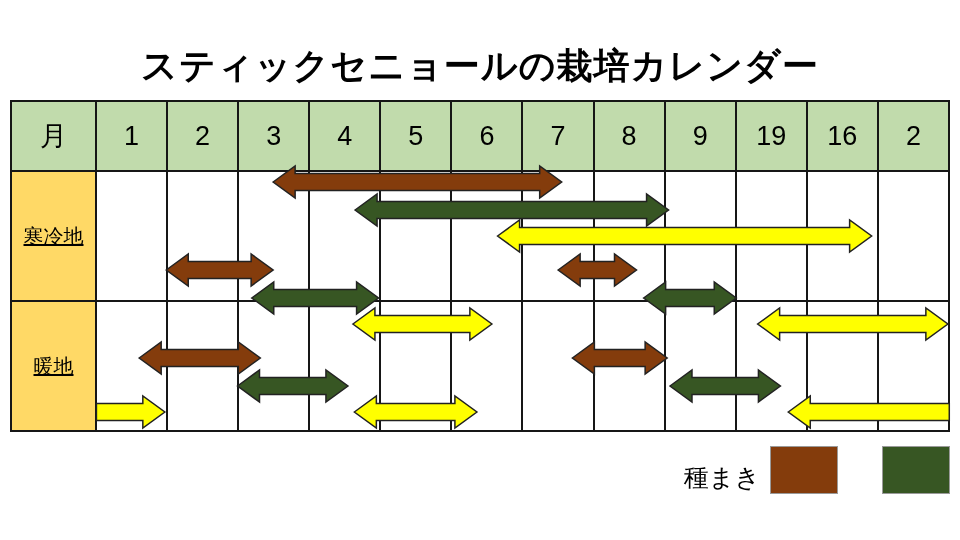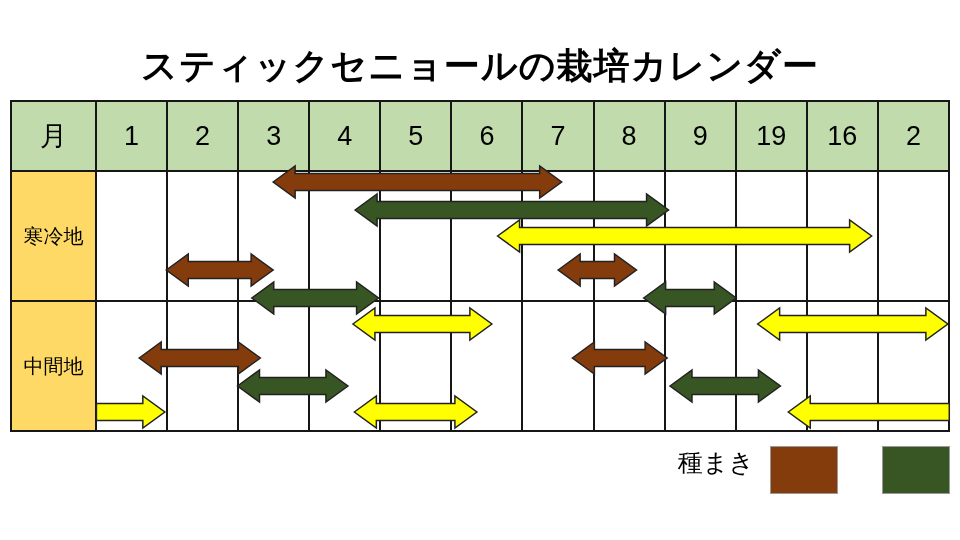--- a/index.html
+++ b/index.html
@@ -14,31 +14,31 @@
   table.cal {
     position:absolute; left:10px; top:100px; width:940px; height:332px;
     border-collapse:collapse; table-layout:fixed;
   }
   .cal th, .cal td {
     border:2px solid #161616; padding:0; text-align:center; vertical-align:middle;
     font-weight:normal; overflow:hidden;
   }
   .cal thead th { background:var(--header-bg,#C1DBAC); font-size:27px; height:68px; }
   .cal tbody th { background:var(--label-bg,#FFD966); font-size:20px; }
-  .cal tbody tr { height:88px; }
+  .cal tbody tr { height:88px;text-decoration:underline; }
   .cal tbody td { background:#ffffff; }
   #arrow-layer {
     position:absolute; left:95px; top:168px; width:855px; height:264px;
     overflow:visible; pointer-events:none;
   }
   .legend {
     position:absolute; top:440px; left:0; right:10px; height:60px;
     display:flex; justify-content:flex-end; align-items:center; gap:44px;
   }
-  .legend-item { display:flex; align-items:flex-start; gap:16px; }
+  .legend-item { display:flex; align-items:flex-end; gap:10px; }
   .legend-label { font-size:25px; }
   .legend-swatch { width:68px; height:48px; border:1px solid #9a9a9a; box-sizing:border-box; }
 </style>
 </head>
 <body>
 
 <div class="stage">
 
   <h1 class="title">スティックセニョールの栽培カレンダー</h1>
 
@@ -85,21 +85,21 @@
           <td></td>
           <td></td>
           <td></td>
           <td></td>
           <td></td>
           <td></td>
           <td></td>
           <td></td>
         </tr>
         <tr>
-          <th>中間地</th>
+          <th>暖地</th>
           <td></td>
           <td></td>
           <td></td>
           <td></td>
           <td></td>
           <td></td>
           <td></td>
           <td></td>
           <td></td>
           <td></td>

